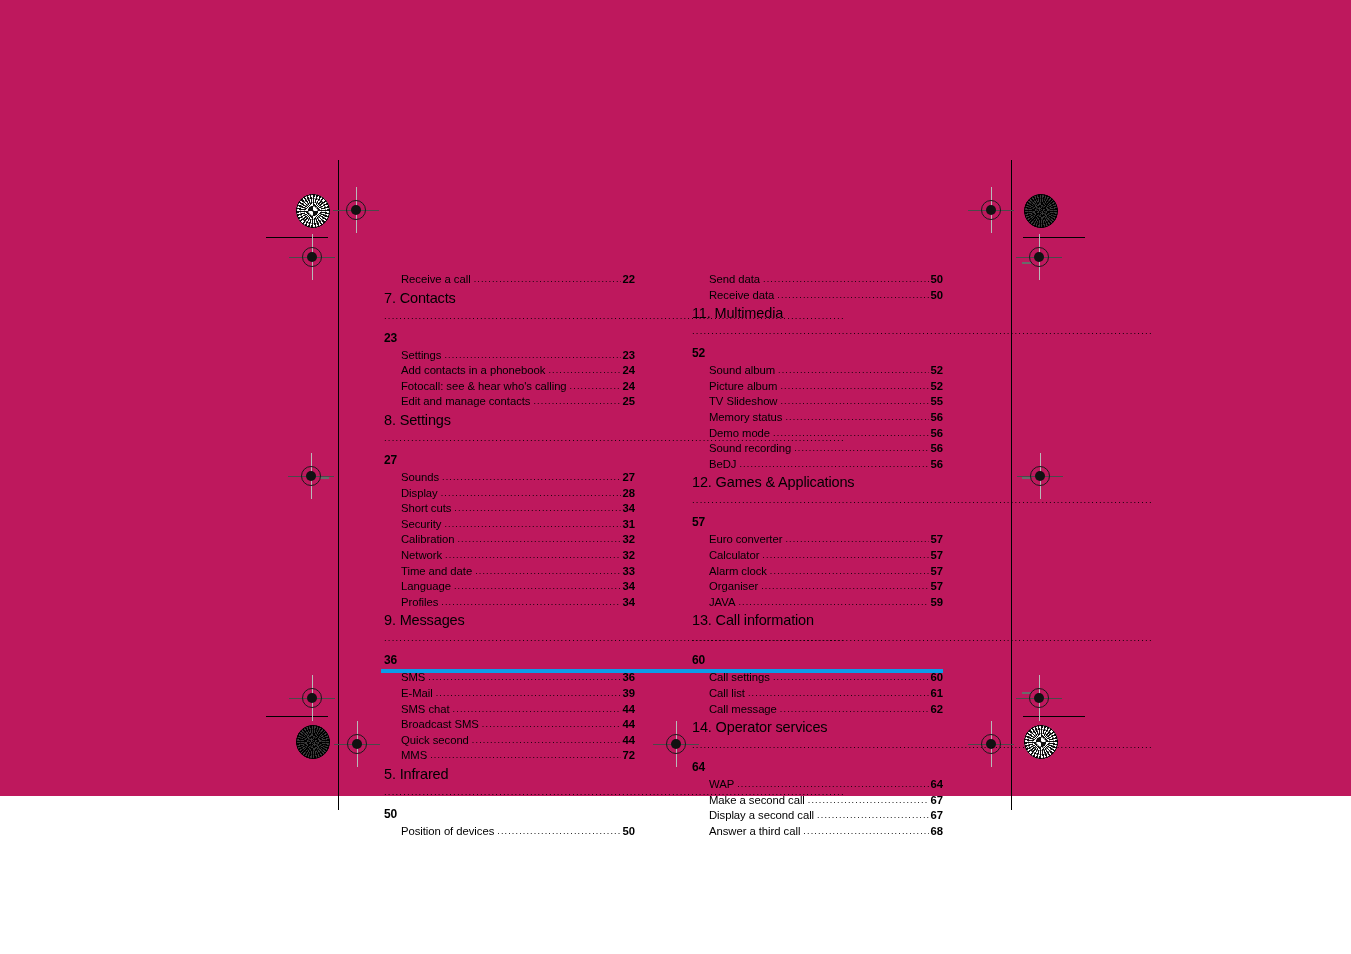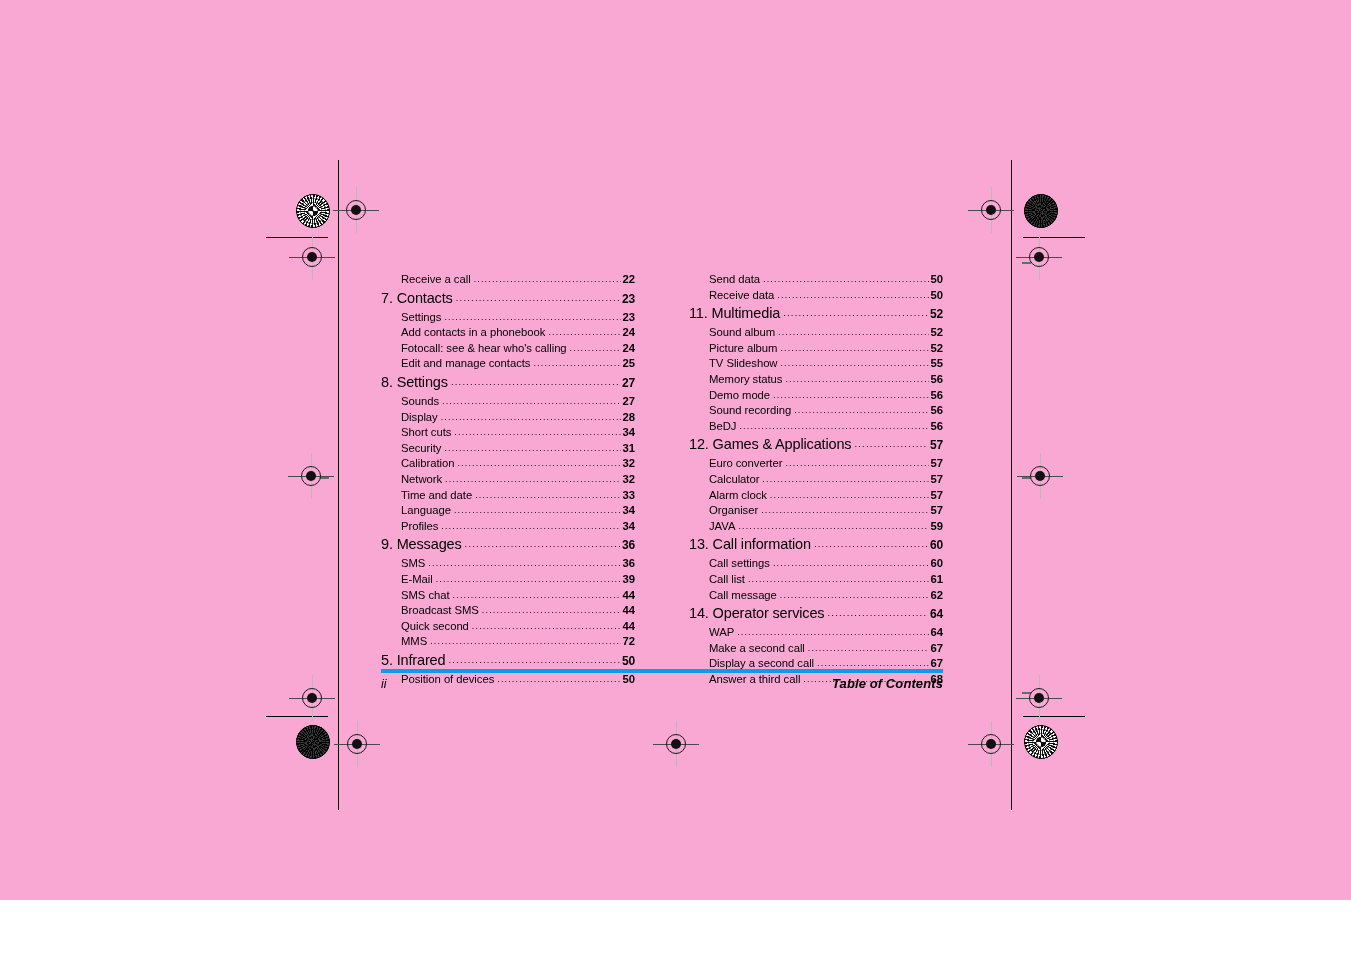--- a/index.html
+++ b/index.html
@@ -5,22 +5,22 @@
   * { box-sizing: border-box; }
   html, body {
     margin: 0; padding: 0;
     width: 1351px; height: 954px;
     background: #ffffff;
     font-family: "Liberation Sans", sans-serif;
     overflow: hidden;
   }
   #page {
     position: relative;
-    width: 1351px; height: 900px;
-    background: #f9a8d4;
+    width: 1351px; height: 796px;
+    background: #be185d;
   }
 
   
   .trim-v {
     position: absolute;
     width: 1px;
     background: #000;
   }
   .trim-h {
     position: absolute;
@@ -132,20 +132,21 @@
     text-align: right;
     font-weight: bold;
     white-space: nowrap;
   }
 
   
   .row-chapter {
     font-size: 14.5px;
     line-height: 20px;
     letter-spacing: -0.15px;
+    flex-direction: column;
   }
   .row-chapter .label { font-weight: normal; }
   .row-chapter .pg { font-size: 12px; font-weight: bold; }
   .row-chapter .dots { font-size: 9.5px; letter-spacing: 1.2px; transform: translateY(-2px); }
 
   
   .row-entry {
     font-size: 11.3px;
     line-height: 14.6px;
     padding-left: 20px;
@@ -548,19 +549,15 @@
             <span class="label">Answer a third call</span>
             <span class="dots">........................................................................................................................</span>
             <span class="pg">68</span>
           </div>
         </div>
     </div>
   </div>
 
   <div id="footer">
     <div class="rule" style="background: rgb(13, 156, 232);"></div>
-    <div class="fline">
-      <span class="folio">ii</span>
-      <span class="ftitle">Table of Contents</span>
-    </div>
   </div>
 
 </div>
 
 </body></html>

